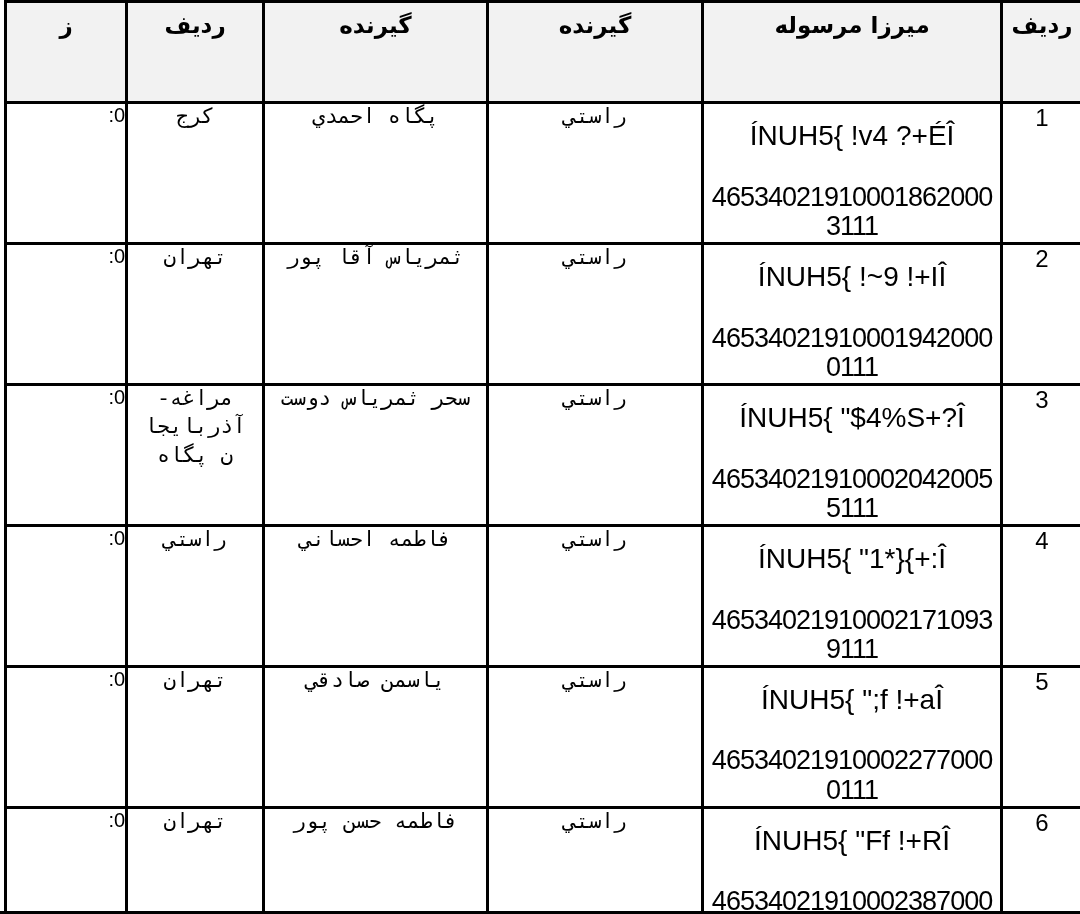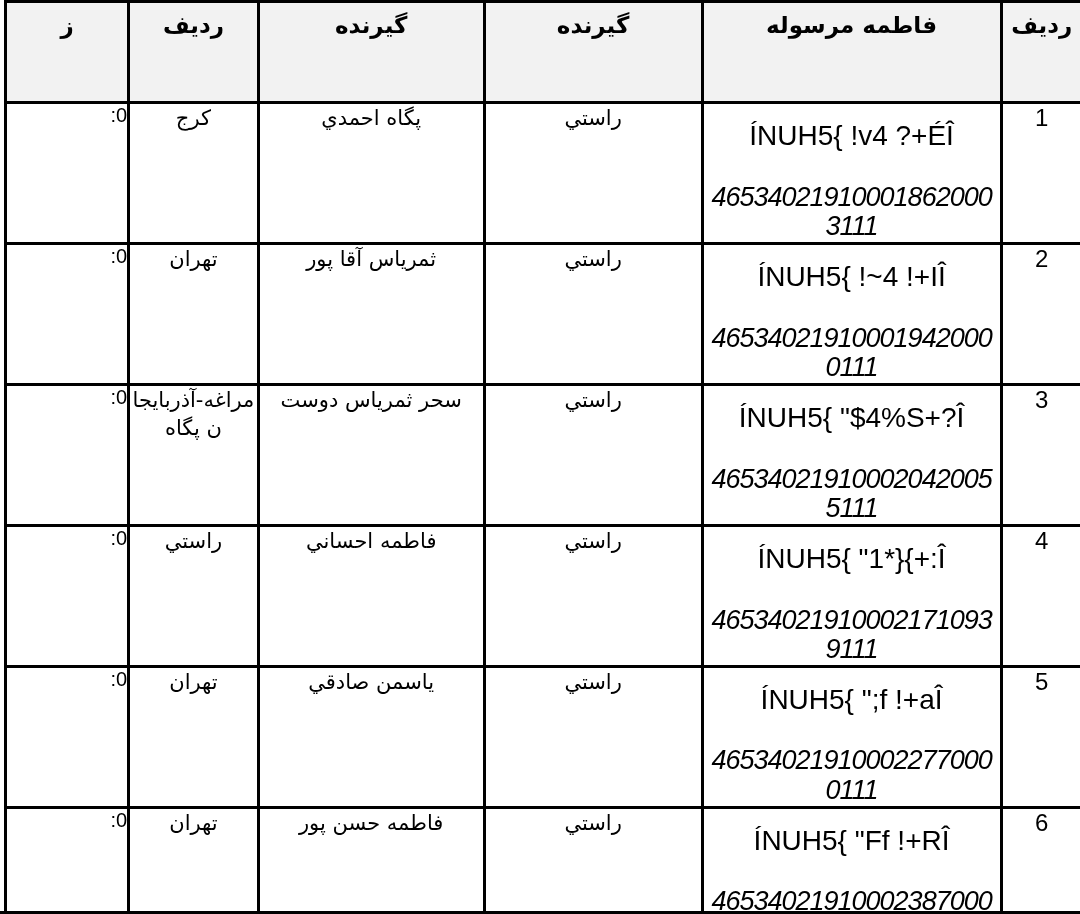--- a/index.html
+++ b/index.html
@@ -64,27 +64,27 @@
   }
   td.cell-ship .tracking {
     direction: ltr;
     font-family: "Liberation Sans", sans-serif;
     font-size: 27px;
     letter-spacing: -1px;
     line-height: 1.1;
     margin-top: 30px;
     text-align: center;
     white-space: pre-line;
-    font-style: italic;
   }
   td.cell-fa {
     font-size: 21px;
     line-height: 1.35;
     text-align: center;
     padding-top: 10px;
+    font-family: Liberation Mono, monospace;
   }
   td.cell-dest {
     white-space: pre-line;
   }
   td.cell-time {
     text-align: right;
     padding-right: 4px;
     padding-top: 13px;
   }
   td.cell-time span {
@@ -111,21 +111,21 @@
       <col style="width:86px">
       <col style="width:303px">
       <col style="width:255px">
       <col style="width:265px">
       <col style="width:146px">
       <col style="width:150px">
     </colgroup>
     <tbody>
         <tr style="height:101px">
       <th>رديف</th>
-      <th>فاطمه مرسوله</th>
+      <th>ميرزا مرسوله</th>
       <th>گيرنده</th>
       <th>گيرنده</th>
       <th>رديف</th>
       <th class="col-time">ز</th>
     </tr>
 
     <tr style="height:133px">
       <td class="cell-index">1</td>
       <td class="cell-ship">
         <div class="barcode">ÍNUH5{ !v4 ?+ÉÎ</div>
@@ -134,21 +134,21 @@
       </td>
       <td class="cell-fa">راستي</td>
       <td class="cell-fa">پگاه احمدي</td>
       <td class="cell-fa cell-dest">کرج</td>
       <td class="cell-time"><span>:0</span></td>
     </tr>
 
     <tr style="height:134px">
       <td class="cell-index">2</td>
       <td class="cell-ship">
-        <div class="barcode">ÍNUH5{ !~4 !+IÎ</div>
+        <div class="barcode">ÍNUH5{ !~9 !+IÎ</div>
         <div class="tracking">46534021910001942000
 0111</div>
       </td>
       <td class="cell-fa">راستي</td>
       <td class="cell-fa">ثمرياس آقا پور</td>
       <td class="cell-fa cell-dest">تهران</td>
       <td class="cell-time"><span>:0</span></td>
     </tr>
 
     <tr style="height:136px">

